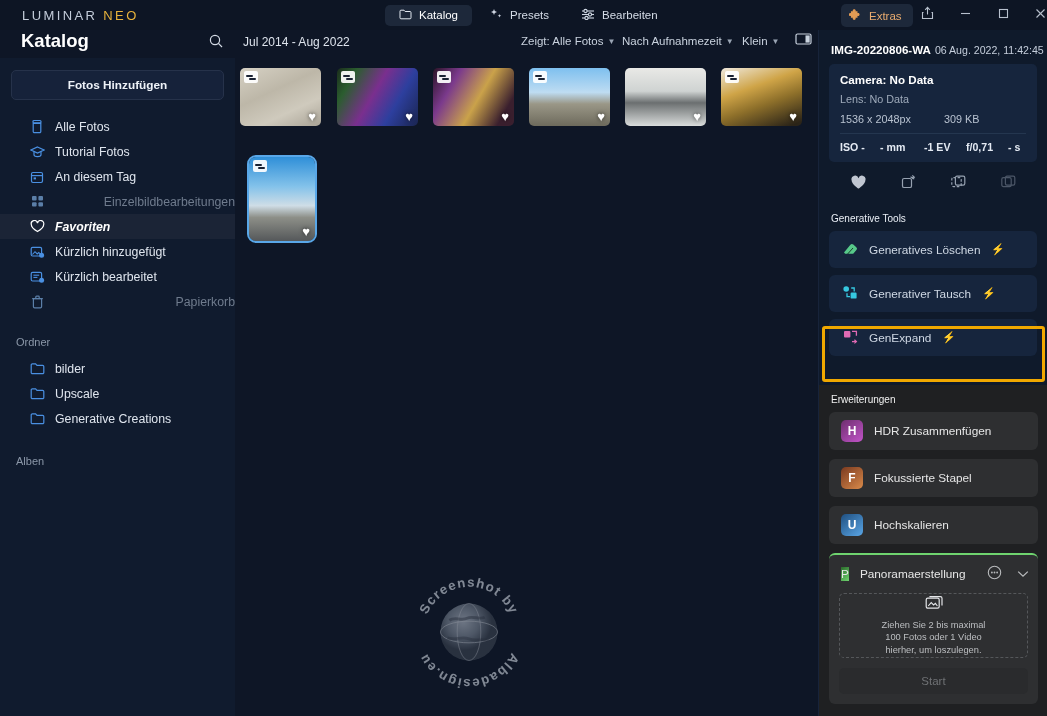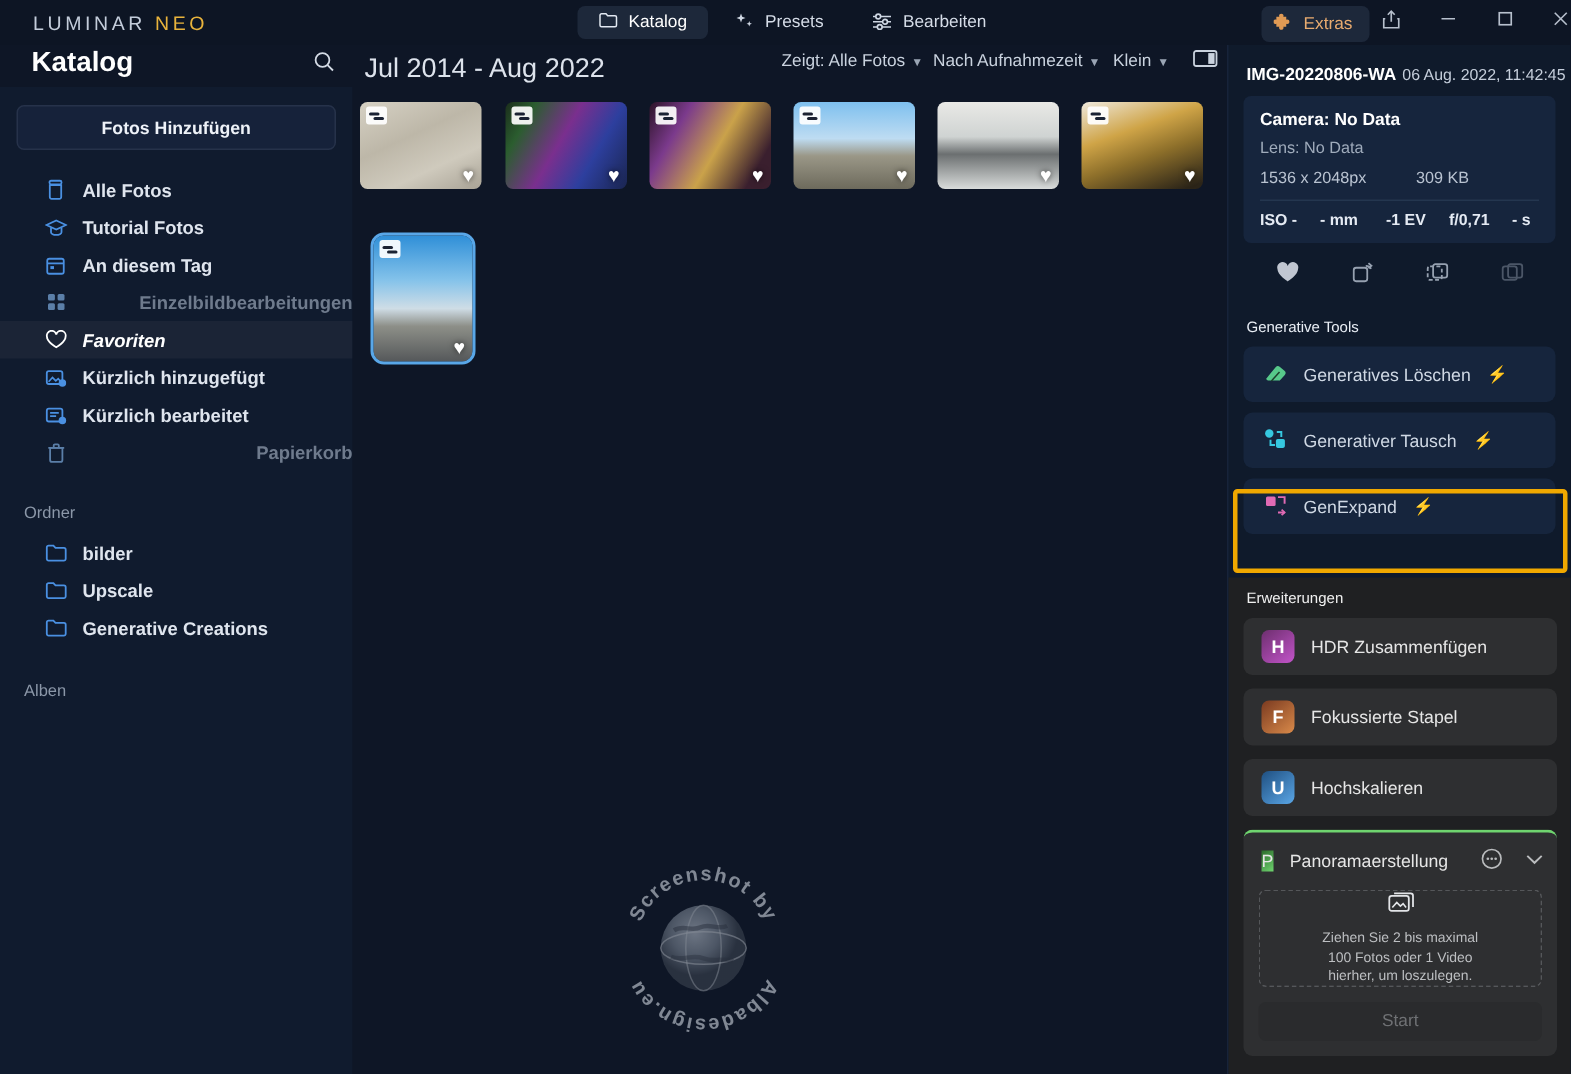--- a/index.html
+++ b/index.html
@@ -46,21 +46,21 @@
     display: flex; align-items: center; justify-content: center;
     color: #b7c0cd; cursor: pointer;
   }
   .page-title {
     position: absolute; left: 21px; top: 30px;
     font-size: 18.5px; font-weight: bold; color: #ffffff;
   }
   .search-ico { position: absolute; left: 208px; top: 33px; cursor: pointer; }
   .daterange {
     position: absolute; left: 243px; top: 35px;
-    font-size: 18px; color: #dde3ec;
+    font-size: 12px; color: #dde3ec;
   }
   .hdr-ctrl {
     position: absolute; top: 35px;
     font-size: 11.5px; color: #c9d2de; cursor: pointer;
     display: flex; align-items: center; gap: 4px;
   }
   .caret { font-size: 8px; color: #9aa5b4; }
 
   
   .sidebar {
@@ -69,21 +69,21 @@
   }
   .addphotos {
     margin: 12px 11px 0 11px; height: 30px;
     background: #16223a; border: 1px solid #26324a; border-radius: 5px;
     display: flex; align-items: center; justify-content: center;
     font-size: 11.8px; font-weight: bold; color: #eef2f8; cursor: pointer;
   }
   .navlist { margin-top: 14px; }
   .navitem {
     height: 25px; display: flex; align-items: center; gap: 10px;
-    padding-left: 29px; font-size: 12.3px; color: #dfe5ee; cursor: pointer; font-weight: bold;
+    padding-left: 29px; font-size: 12.3px; color: #dfe5ee; cursor: pointer;
   }
   .navitem.active { background: #1b2436; color: #ffffff; font-weight: bold; font-style: italic; }
   .navitem.dim { color: #6f7b8d; justify-content: space-between; }
   .navitem .ic { width: 16px; display: flex; align-items: center; justify-content: center; }
   .sechead {
     margin-top: 22px; padding-left: 16px;
     font-size: 11px; color: #8b97a8;
   }
   .sechead.alben { margin-top: 24px; }
   .folderlist { margin-top: 8px; }

